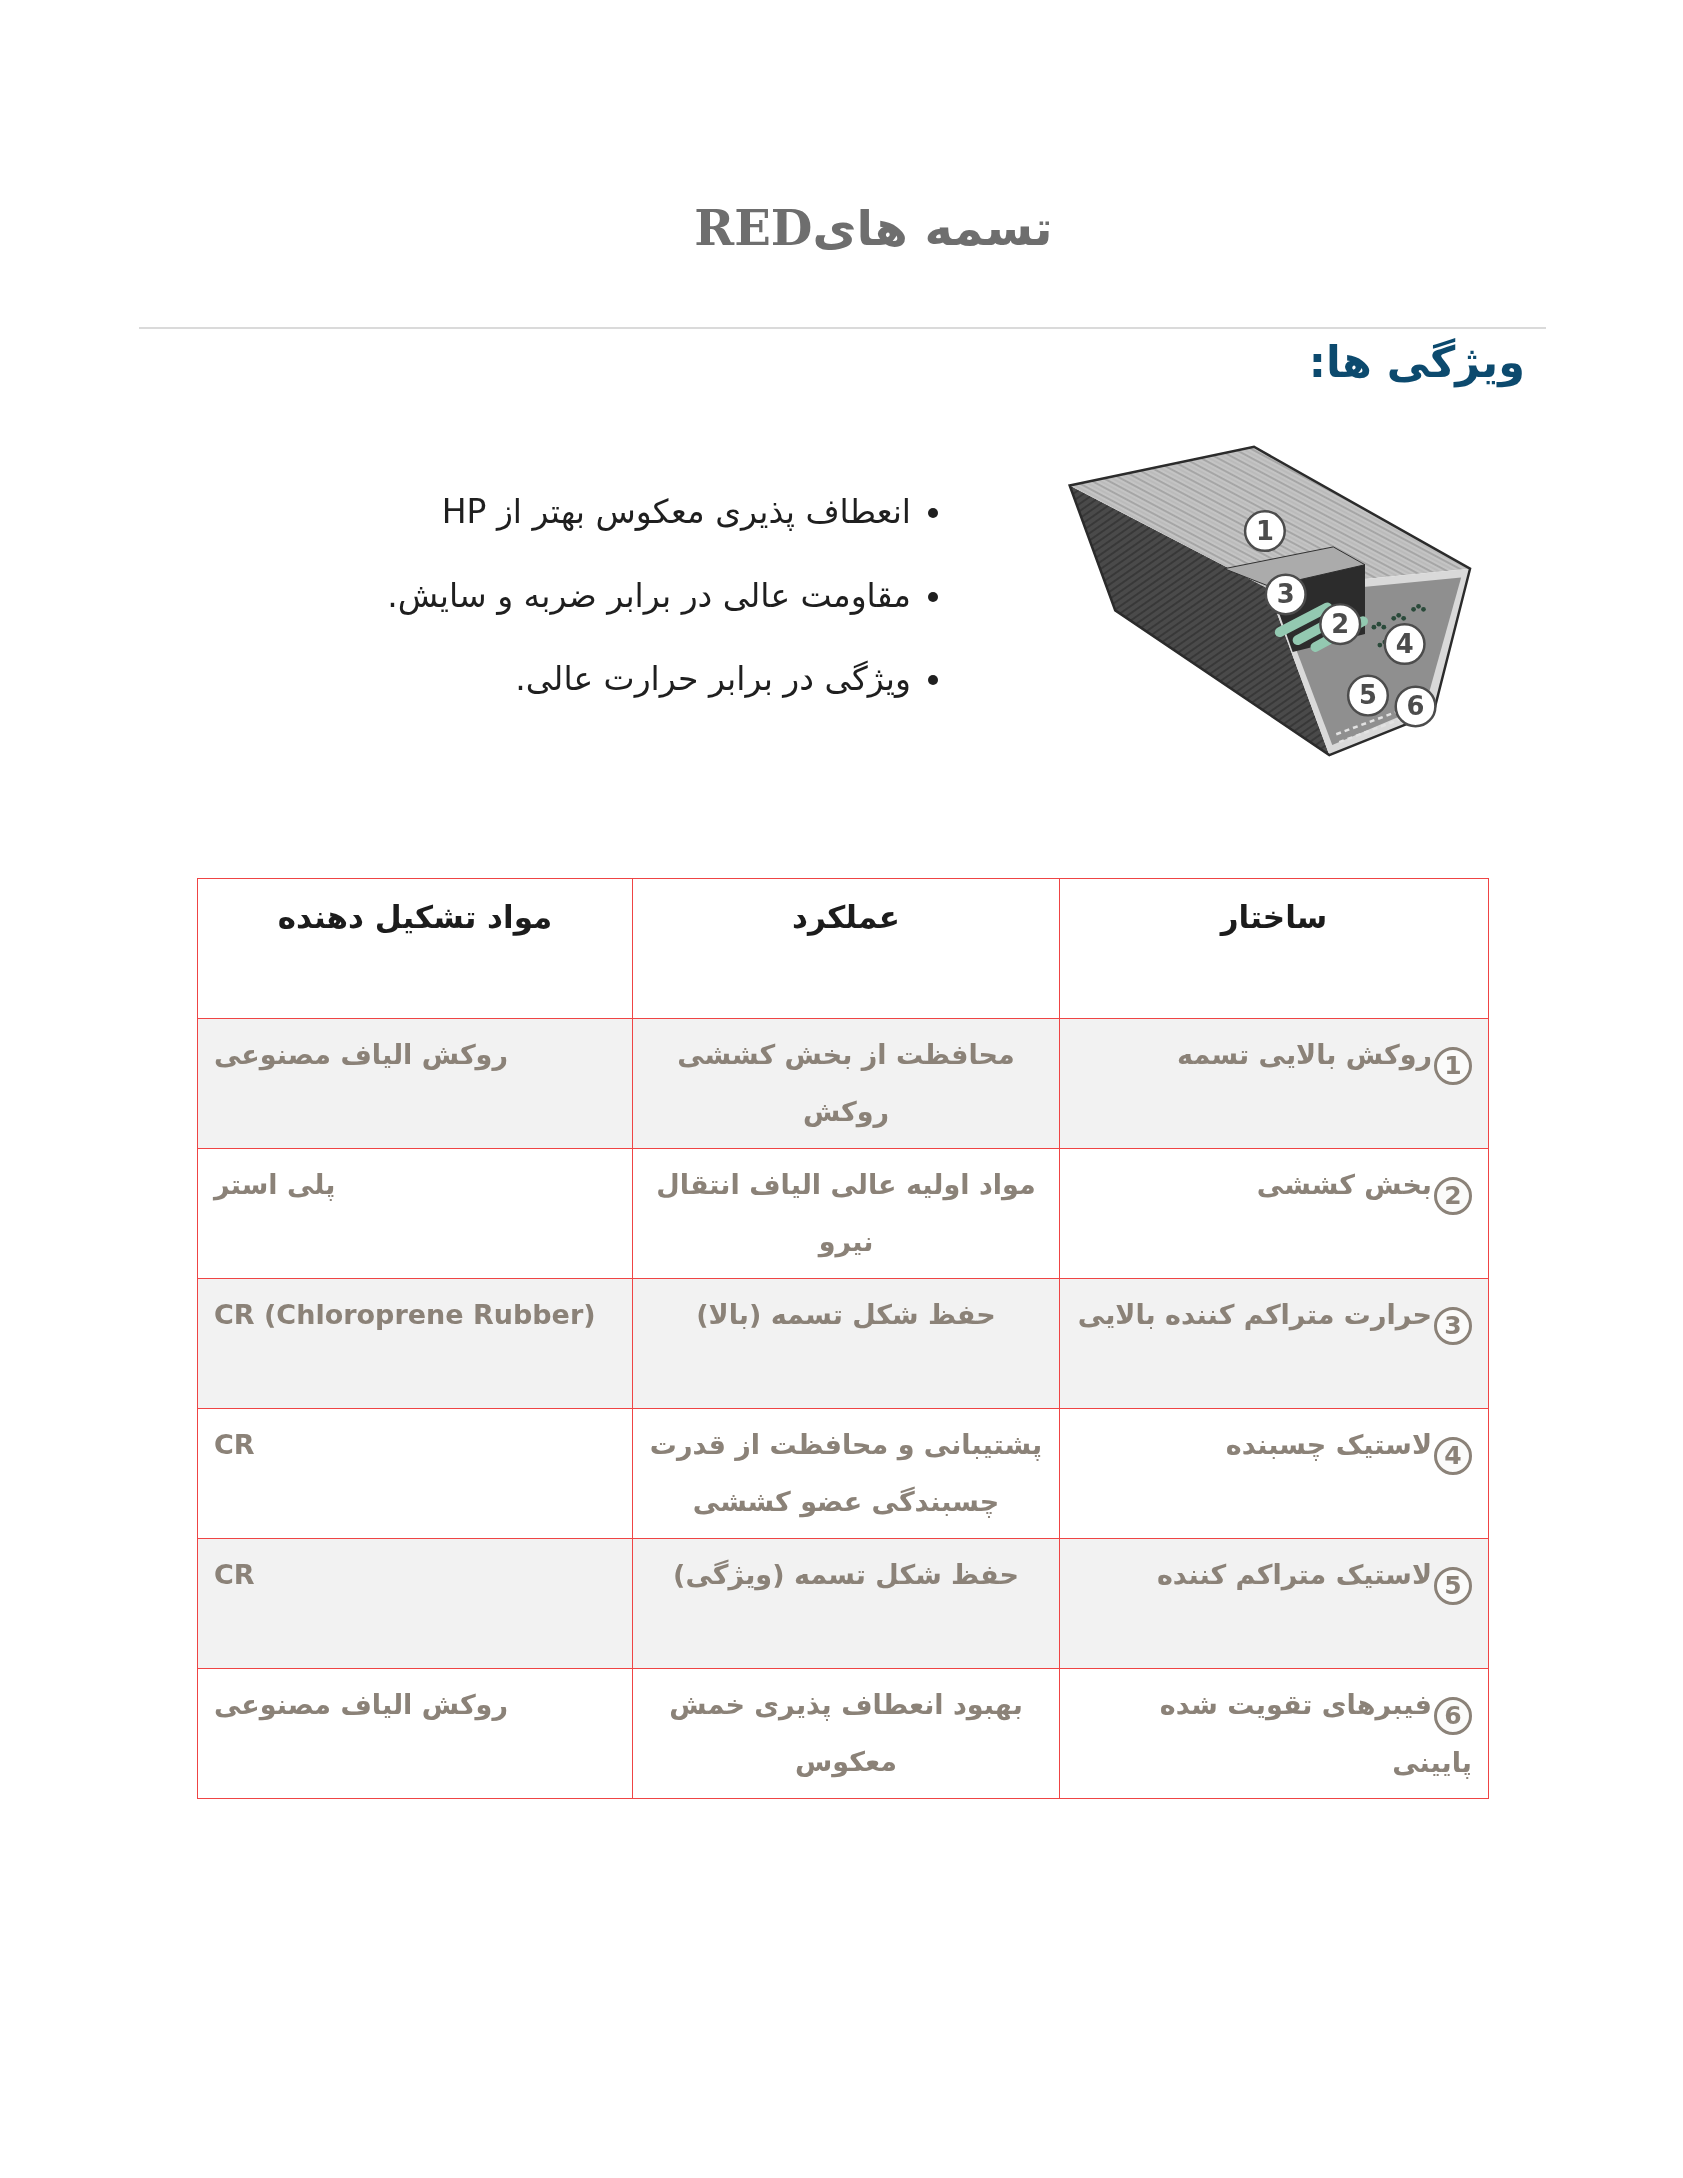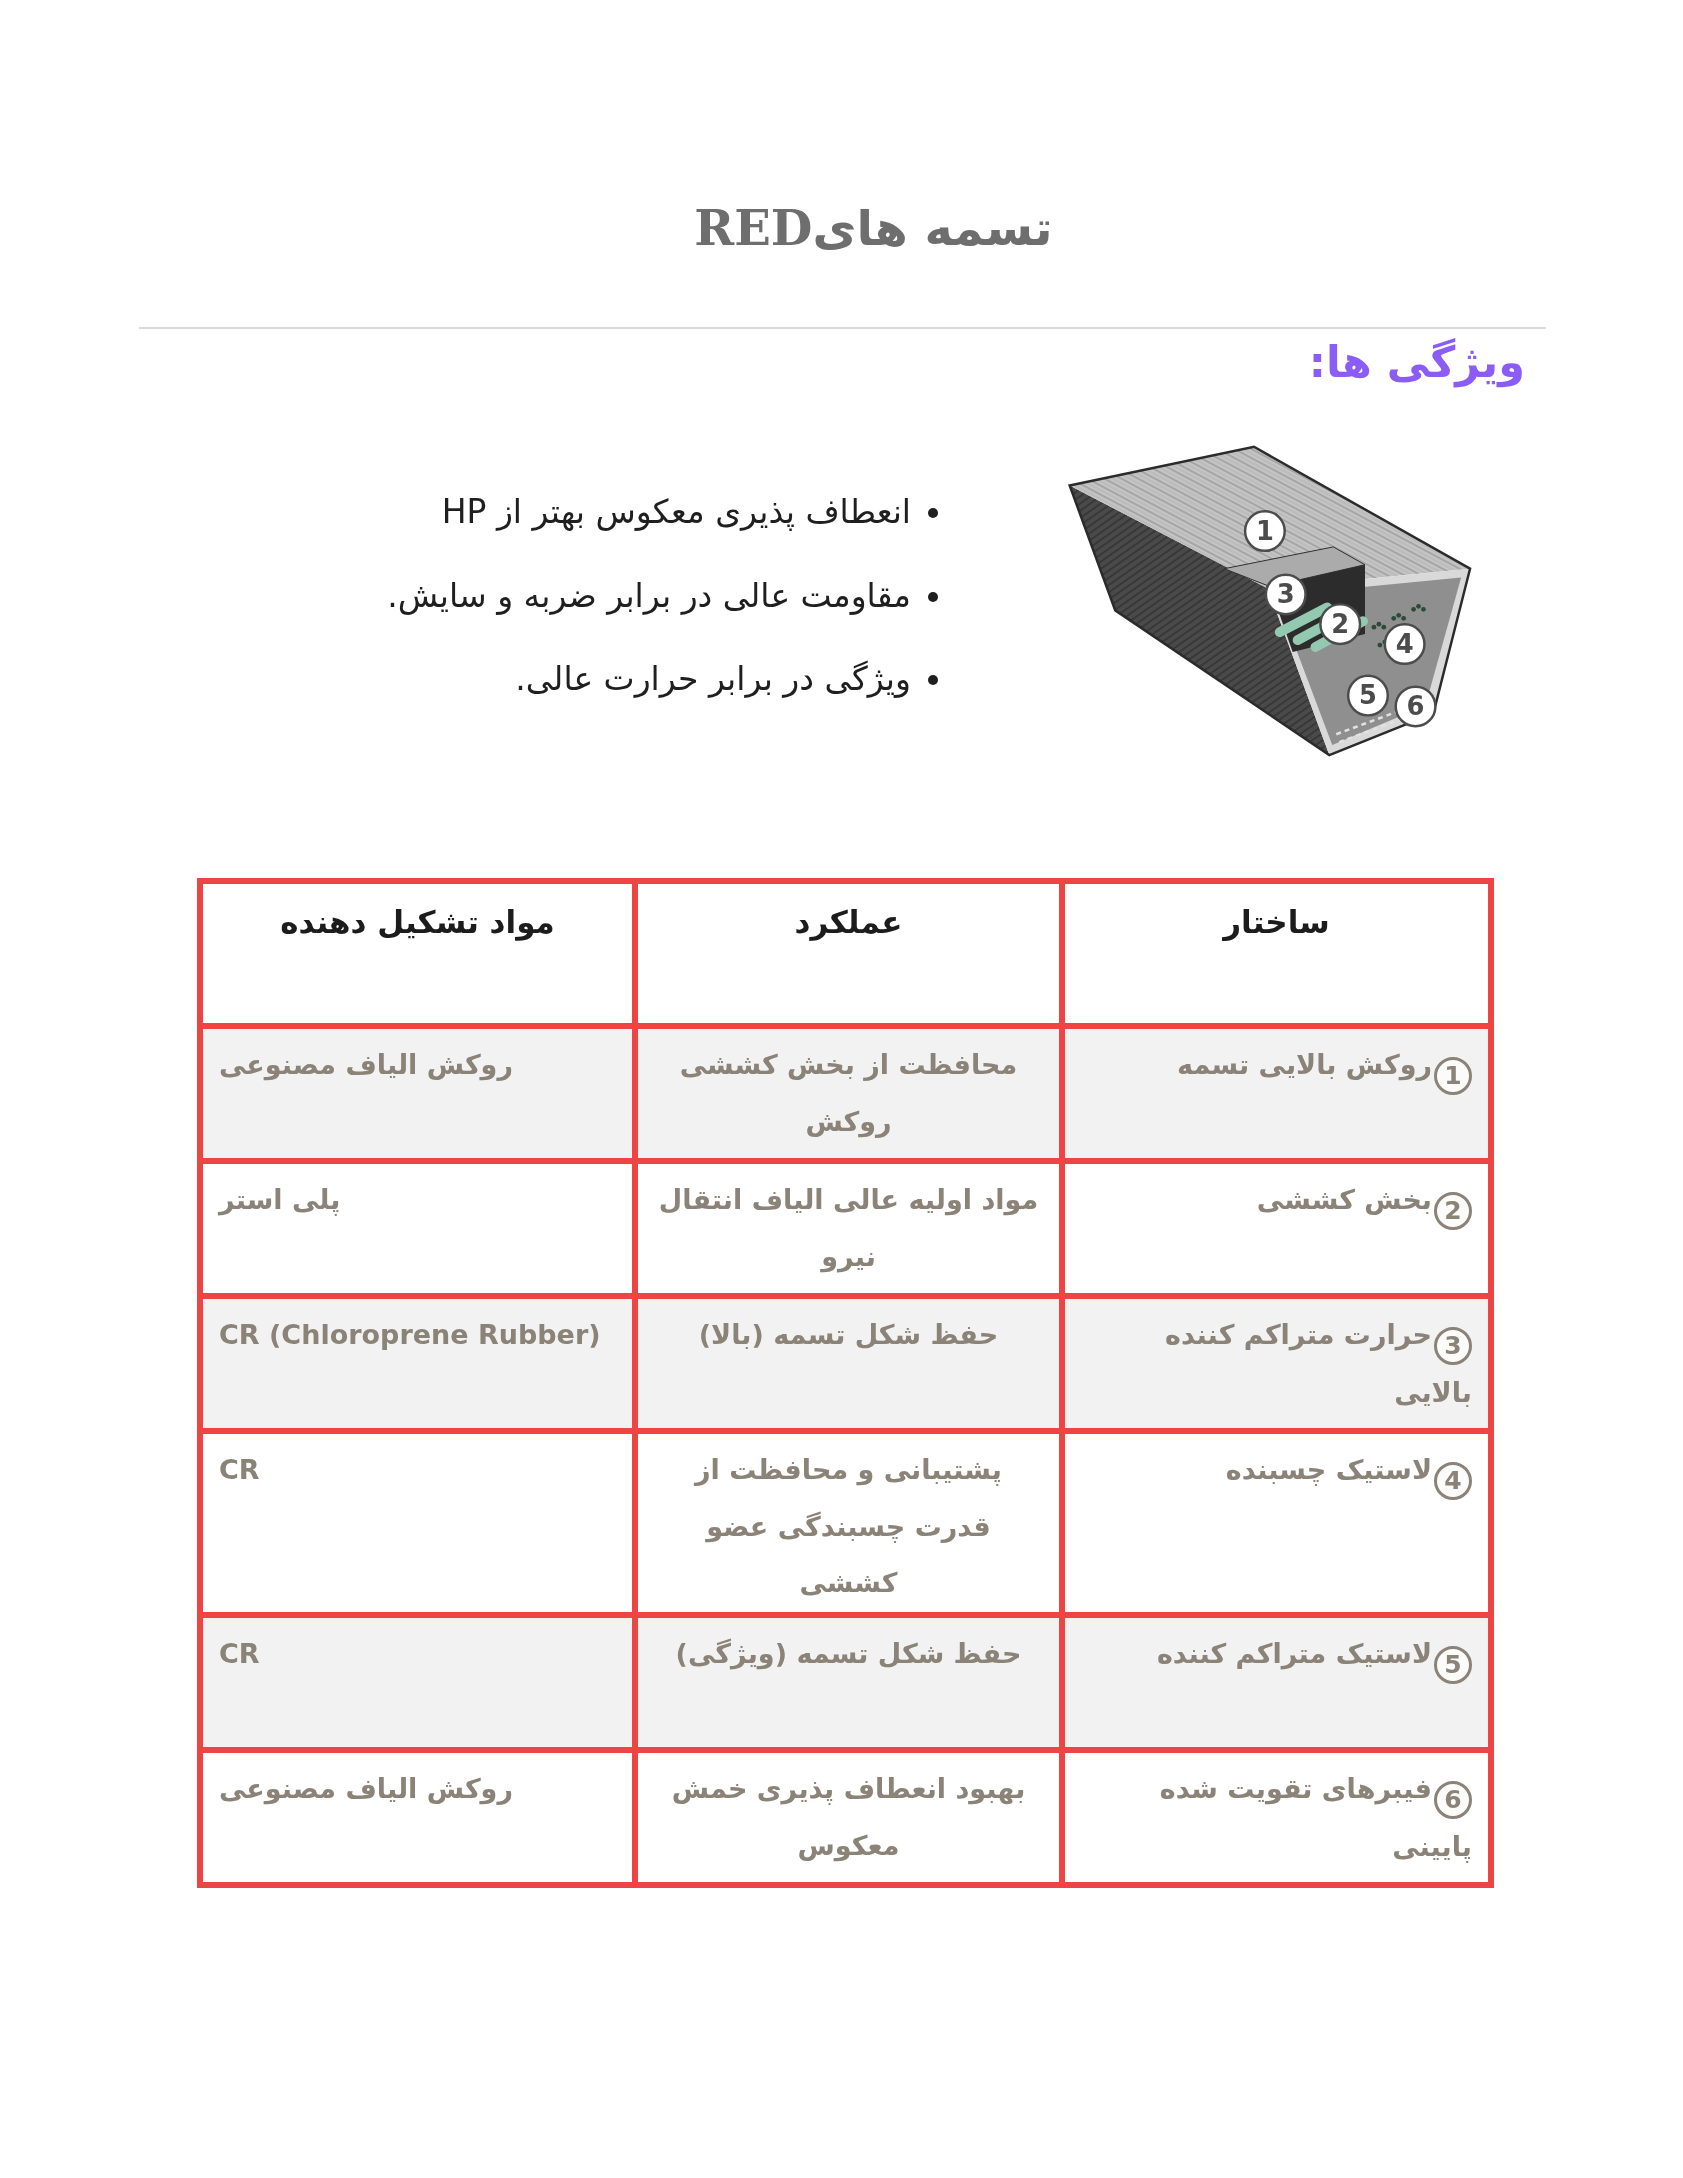--- a/index.html
+++ b/index.html
@@ -14,38 +14,38 @@
     font-family:"DejaVu Serif","DejaVu Sans",serif;
     font-size:48px;font-weight:bold;color:#6e6e6e;margin-left:32px;
   }
   .title-rule{
     position:absolute;top:327px;left:139px;width:1407px;height:0;
     border-top:2px solid #dadada;
   }
   
   .features-heading{
     position:absolute;top:337px;right:158px;
-    direction:rtl;font-size:43px;font-weight:bold;color:#8b5cf6;
+    direction:rtl;font-size:43px;font-weight:bold;color:#0c4a6e;
   }
   
   .features{
     position:absolute;top:492px;right:730px;margin:0;
     direction:rtl;text-align:right;list-style:disc;
     padding:0 42px 0 0;
     font-size:33px;color:#1f1f1f;
   }
   .features li{margin-bottom:44px;line-height:1.2;white-space:nowrap;}
   
   .belt-figure{position:absolute;top:420px;left:1030px;width:446px;height:342px;}
   
   .belt-table{
     position:absolute;top:878px;left:197px;width:1290px;
     border-collapse:collapse;direction:rtl;table-layout:fixed;
   }
-  .belt-table th,.belt-table td{border:6px solid #ef4444;vertical-align:top;}
+  .belt-table th,.belt-table td{border:1px solid #ef4444;vertical-align:top;}
   .belt-table thead th{
     height:119px;padding:20px 14px 0;background:#ffffff;
     font-size:31px;font-weight:bold;color:#1c1c1c;text-align:center;
   }
   .belt-table tbody td{
     height:121px;padding:8px 16px 0;
     font-size:27px;font-weight:bold;color:#8b8278;line-height:2.1;
   }
   .belt-table tbody tr:nth-child(odd){background:#f2f2f2;}
   .belt-table tbody tr:nth-child(even){background:#ffffff;}

